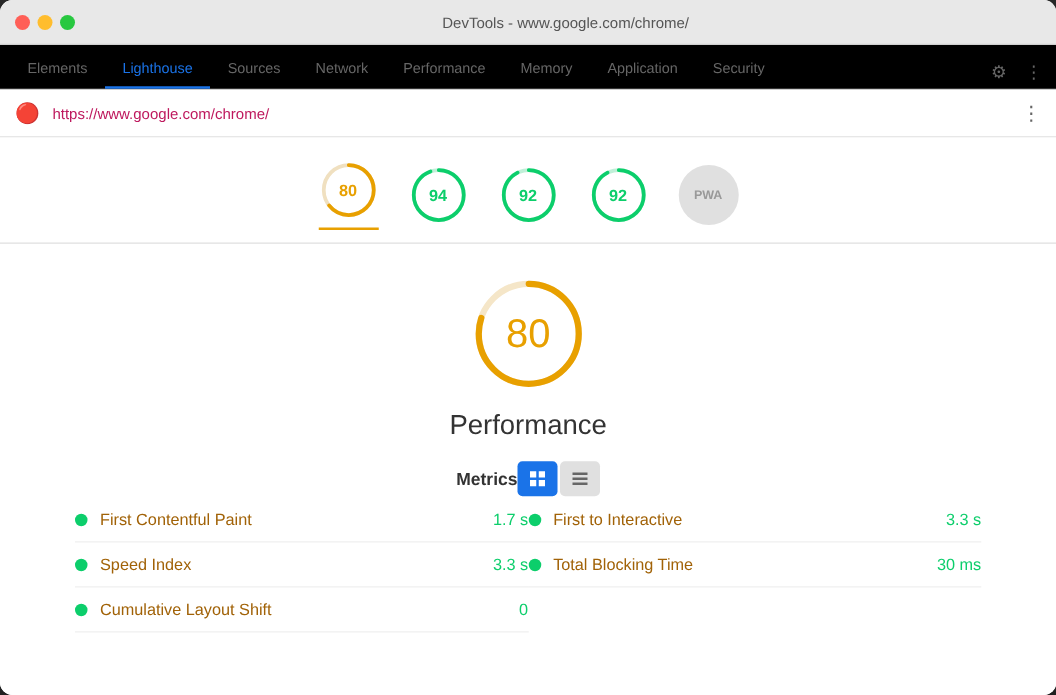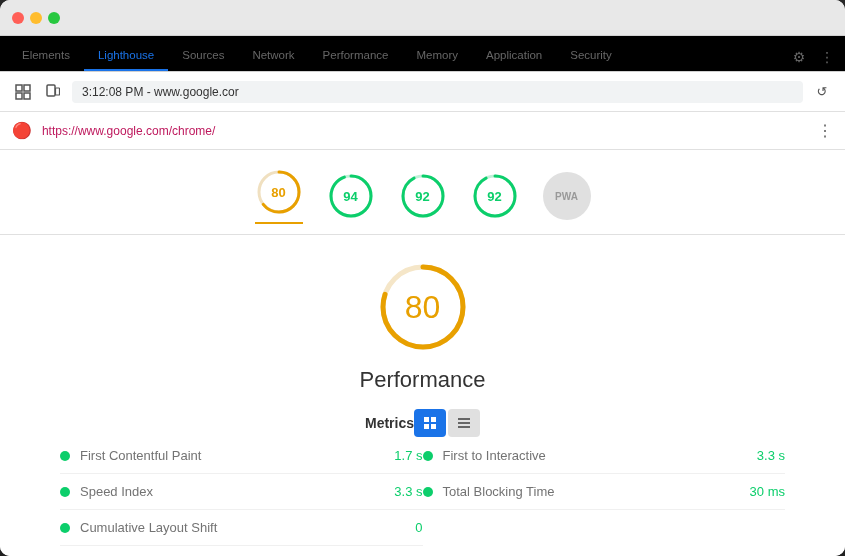--- a/index.html
+++ b/index.html
@@ -301,76 +301,59 @@
     .metric-triangle {
       width: 0;
       height: 0;
       border-left: 6px solid transparent;
       border-right: 6px solid transparent;
       border-bottom: 10px solid #ff4e42;
       flex-shrink: 0;
     }
     .metric-name {
       font-size: 13px;
-      color: #737373;
+      color: #a16207;
       flex: 1;
     }
     .metric-value {
       font-size: 13px;
       font-weight: 500;
     }
     .metric-value.green { color: #0cce6b; }
     .metric-value.orange { color: #ffa400; }
   </style>
 </head>
 <body>
 
 <div class="window">
 
   <div class="title-bar">
     <div class="traffic-lights">
       <div class="traffic-light tl-red"></div>
       <div class="traffic-light tl-yellow"></div>
       <div class="traffic-light tl-green"></div>
     </div>
+    <div class="title-text">DevTools - www.google.com/chrome/</div>
   </div>
 
   <div class="tabs-bar">
     <div class="tab-item">Elements</div>
     <div class="tab-item active">Lighthouse</div>
     <div class="tab-item">Sources</div>
     <div class="tab-item">Network</div>
     <div class="tab-item">Performance</div>
     <div class="tab-item">Memory</div>
     <div class="tab-item">Application</div>
     <div class="tab-item">Security</div>
     <div class="tab-icons">
       <div class="tab-icon-btn">⚙</div>
       <div class="tab-icon-btn">⋮</div>
     </div>
   </div>
 
-  <div class="address-bar">
-    <div class="address-btn">
-      <svg width="16" height="16" viewBox="0 0 16 16" fill="none">
-        <rect x="1" y="1" width="6" height="6" stroke="#555" stroke-width="1.5" fill="none"></rect>
-        <rect x="1" y="9" width="6" height="6" stroke="#555" stroke-width="1.5" fill="none"></rect>
-        <rect x="9" y="1" width="6" height="6" stroke="#555" stroke-width="1.5" fill="none"></rect>
-        <rect x="9" y="9" width="6" height="6" stroke="#555" stroke-width="1.5" fill="none"></rect>
-      </svg>
-    </div>
-    <div class="address-btn">
-      <svg width="14" height="16" viewBox="0 0 14 16" fill="none">
-        <rect x="1" y="1" width="8" height="11" rx="1" stroke="#555" stroke-width="1.5" fill="none"></rect>
-        <rect x="9.5" y="4" width="4" height="7" rx="0.5" stroke="#555" stroke-width="1.2" fill="none"></rect>
-      </svg>
-    </div>
-    <input class="address-input" type="text" value="3:12:08 PM - www.google.cor" style="">
-    <div class="address-btn">↺</div>
-  </div>
 
   <div class="lighthouse-url-bar">
     <span class="lighthouse-icon">🔴</span>
     <span class="lighthouse-url">https://www.google.com/chrome/</span>
     <span class="more-btn">⋮</span>
   </div>
 
   <div class="content">
 
     <div class="score-circles">

